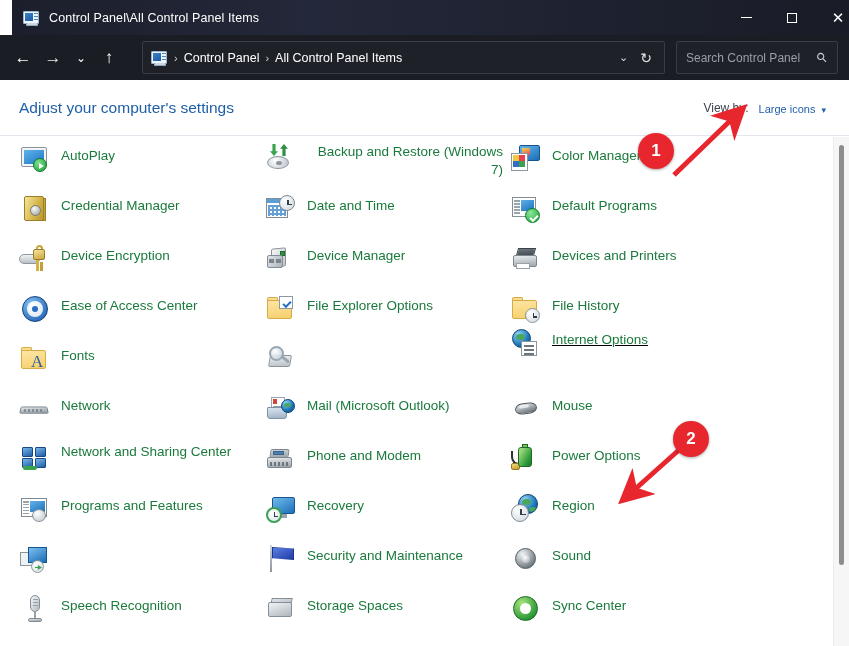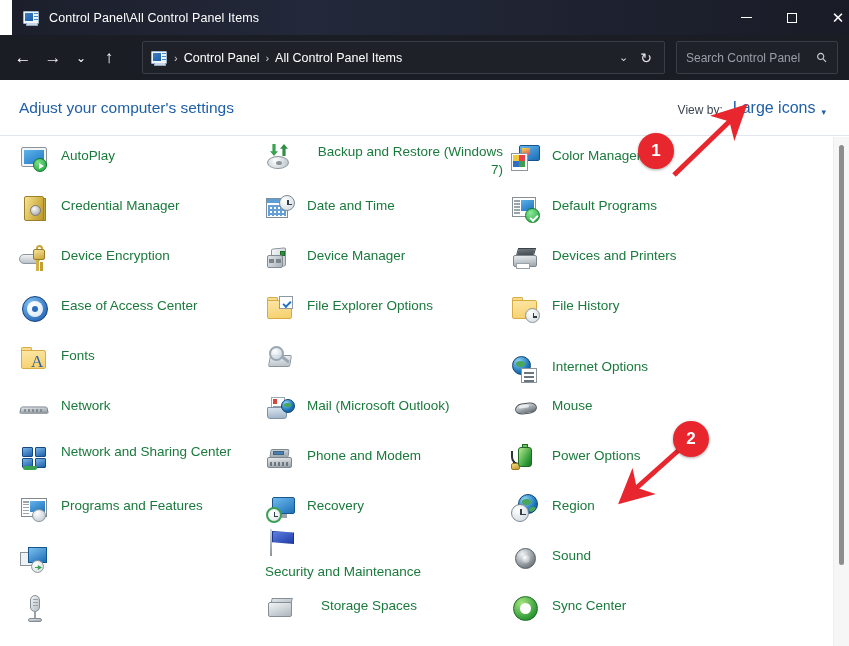--- a/index.html
+++ b/index.html
@@ -77,21 +77,21 @@
 
   
   .content { position:absolute; top:80px; left:0; width:849px; height:566px; background:#ffffff; }
   .headline-row {
     position:absolute; top:0; left:0; width:849px; height:56px;
     display:flex; align-items:center; border-bottom:1px solid #e2e7ee;
   }
   .headline { margin-left:19px; color:#1f5fa8; font-size:15.5px; }
   .viewby { margin-left:auto; margin-right:23px; display:flex; align-items:flex-end; }
   .viewby-label { color:#3d4550; font-size:12px; }
-  .viewby-val { color:#1f5fa8; font-size:16px; margin-left:10px; }
+  .viewby-val { color:#1f5fa8; font-size:11px; margin-left:10px; }
   .viewby-caret { color:#1f5fa8; font-size:9px; margin-left:6px; }
 
   
   .grid {
     position:absolute; top:57px; left:0; width:826px; height:509px;
     overflow:hidden;
   }
   .col { position:absolute; top:0; width:245px; }
   .col-1 { left:19px; }
   .col-2 { left:265px; }
@@ -542,20 +542,21 @@
             </span>
           </div>
           <div class="item" style="top: 450px;">
             <span class="ico">
               <span class="ic">
                 <span class="sq mic-head"></span>
                 <span class="sq mic-stem"></span>
                 <span class="sq mic-base"></span>
               </span>
             </span>
+            <span class="lbl">Speech Recognition</span>
           </div>
         </div>
       <div class="col col-2">
           <div class="item two" style="top: 0px; text-align: right;">
             <span class="ico">
               <span class="ic">
                 <span class="sq br-a1"></span>
                 <span class="sq br-a2"></span>
                 <span class="sq br-disc"></span>
               </span>
@@ -631,30 +632,30 @@
           <div class="item" style="top: 350px;">
             <span class="ico">
               <span class="ic">
                 <span class="sq rc-mon"></span>
                 <span class="sq rc-stand"></span>
                 <span class="sq rc-circ"></span>
               </span>
             </span>
             <span class="lbl">Recovery</span>
           </div>
-          <div class="item" style="top: 384px; flex-direction: column;">
+          <div class="item" style="top: 400px;">
             <span class="ico">
               <span class="ic">
                 <span class="sq flagpole"></span>
                 <span class="sq flag"></span>
               </span>
             </span>
             <span class="lbl">Security and Maintenance</span>
           </div>
-          <div class="item" style="top: 450px; gap: 14px;">
+          <div class="item" style="top: 450px;">
             <span class="ico">
               <span class="ic">
                 <span class="sq ss-top"></span>
                 <span class="sq ss-box"></span>
               </span>
             </span>
             <span class="lbl">Storage Spaces</span>
           </div>
         </div>
       <div class="col col-3">
@@ -692,21 +693,21 @@
           <div class="item" style="top: 150px;">
             <span class="ico">
               <span class="ic">
                 <span class="sq folder-tab"></span>
                 <span class="sq folder"></span>
                 <span class="sq fh-clock"></span>
               </span>
             </span>
             <span class="lbl">File History</span>
           </div>
-          <div class="item" style="top: 211px;">
+          <div class="item" style="top: 184px; text-decoration: underline;">
             <span class="ico">
               <span class="ic">
                 <span class="sq globe"></span>
                 <span class="sq io-pg"></span>
                 <span class="io-line" style="left:14px;top:18px;width:10px"></span>
                 <span class="io-line" style="left:14px;top:22px;width:10px"></span>
                 <span class="io-line" style="left:14px;top:26px;width:10px"></span>
               </span>
             </span>
             <span class="lbl">Internet Options</span>

